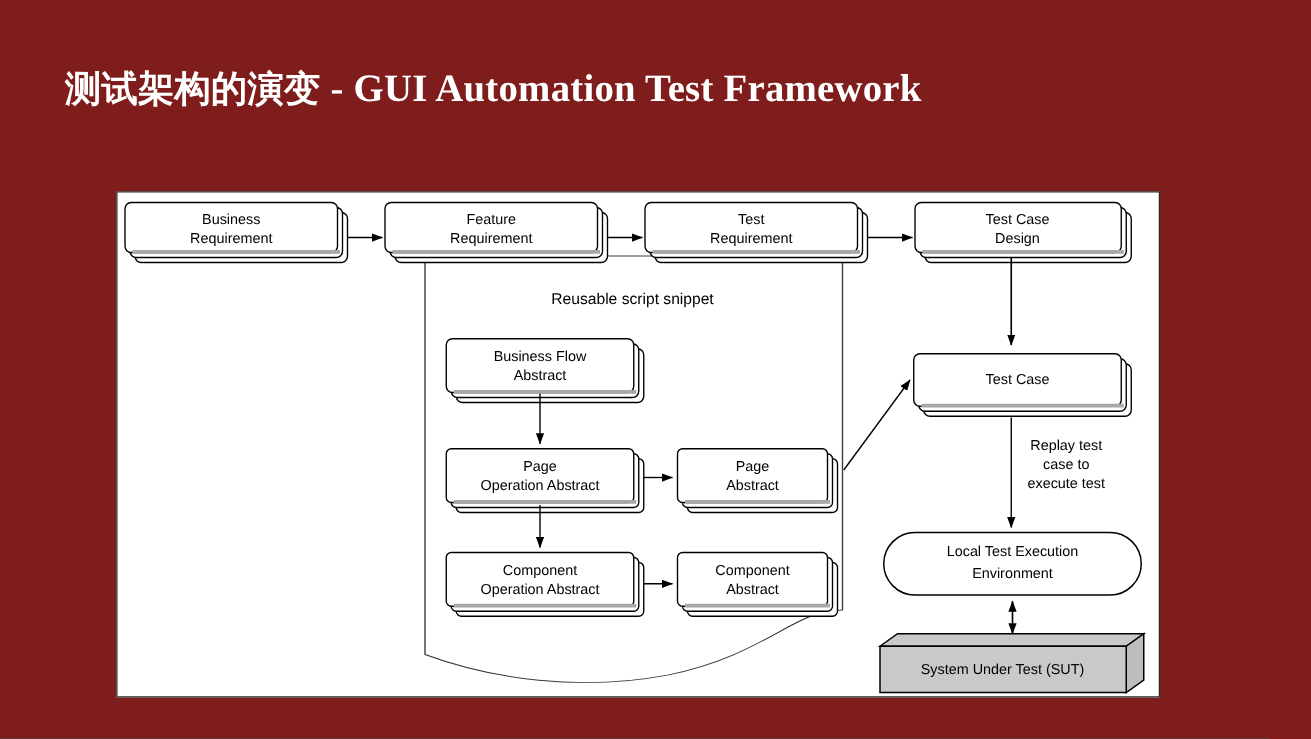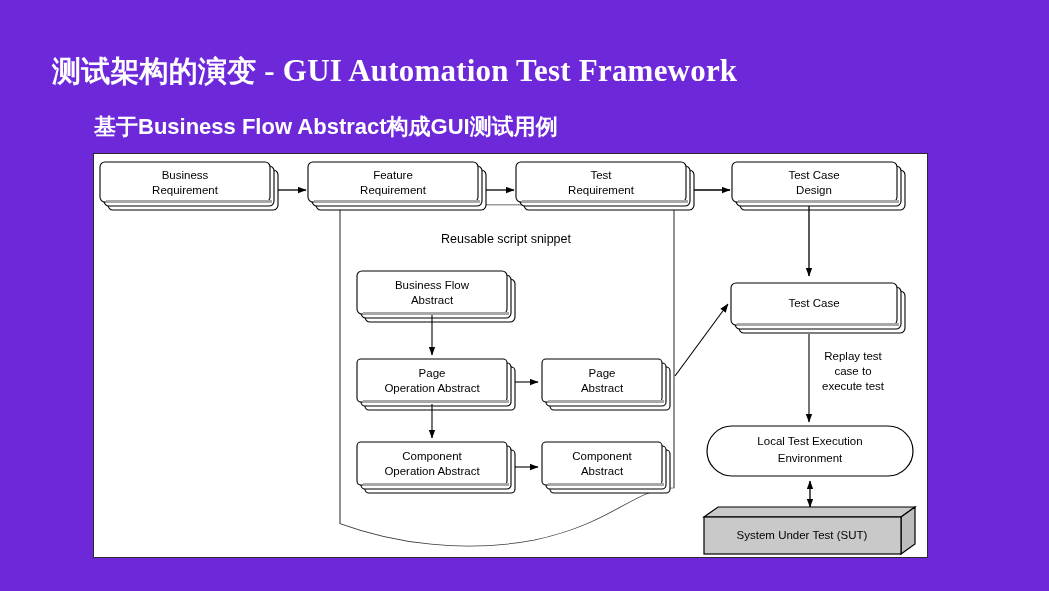--- a/index.html
+++ b/index.html
@@ -10,21 +10,21 @@
   body {
     width: 1049px;
     height: 591px;
     font-family: "Liberation Sans", sans-serif;
     overflow: hidden;
     position: relative;
   }
   #slide {
     position: absolute;
     inset: 0;
-    background: #6d28d9;
+    background: #7f1d1d;
   }
   #title-main {
     position: absolute;
     left: 52px;
     top: 52px;
     font-family: "Liberation Serif", serif;
     font-weight: bold;
     font-size: 31px;
     color: #ffffff;
     letter-spacing: 0.2px;
@@ -97,23 +97,20 @@
 </style>
 </head>
 <body>
 
 <div id="slide">
 
   <div id="title-main">
     <span class="cjk">测试架构的演变</span><span> - </span><span>GUI Automation Test Framework</span>
   </div>
 
-  <div id="title-sub">
-    <span class="cjk">基于</span><span>Business Flow Abstract</span><span class="cjk">构成</span><span>GUI</span><span class="cjk">测试用例</span>
-  </div>
 
   <div id="diagram-panel">
     <svg id="diagram-svg" viewBox="0 0 835 405" xmlns="http://www.w3.org/2000/svg">
       <defs>
         <marker id="arrowhead" markerWidth="9" markerHeight="7" refX="8.4" refY="3.5" orient="auto" markerUnits="userSpaceOnUse">
           <polygon points="0 0.2, 9 3.5, 0 6.8" fill="#000000"></polygon>
         </marker>
         <marker id="arrowhead-start" markerWidth="9" markerHeight="7" refX="0.6" refY="3.5" orient="auto" markerUnits="userSpaceOnUse">
           <polygon points="9 0.2, 0 3.5, 9 6.8" fill="#000000"></polygon>
         </marker>

